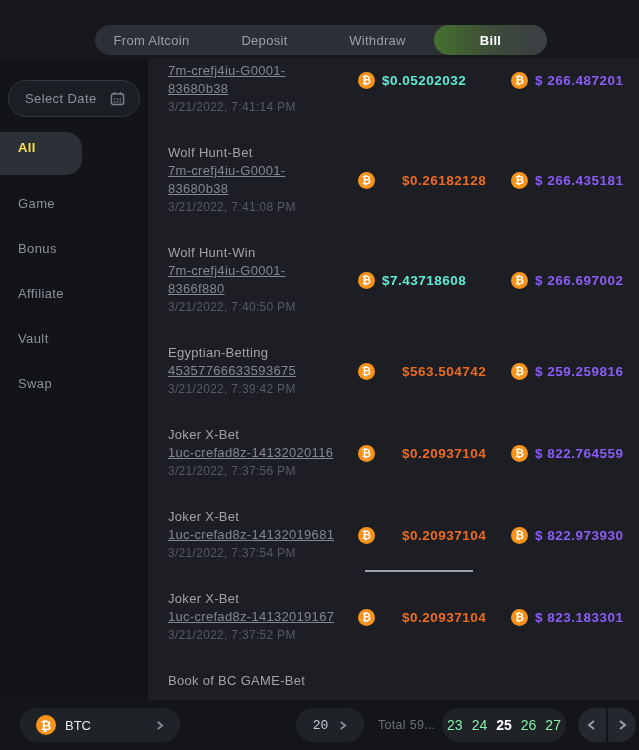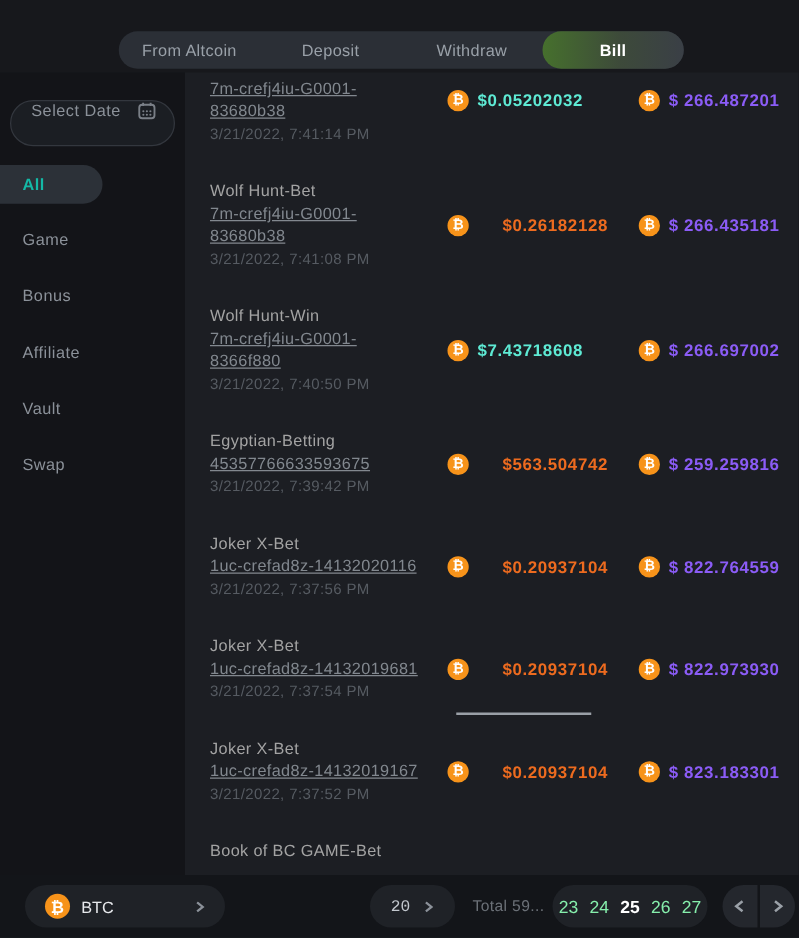--- a/index.html
+++ b/index.html
@@ -35,34 +35,34 @@
   }
   .content {
     position:absolute; left:148px; top:0; right:0; bottom:0;
     background:#1c1e23; overflow:hidden; padding:0 0 0 20px;
   }
 
   
   .select-date {
     position:absolute; left:8px; top:22px; width:132px; height:37px;
     background:#1b1e23; border:1px solid #33373e; border-radius:19px;
-    display:flex; align-items:flex-start; justify-content:space-between;
+    display:flex; align-items:center; justify-content:space-between;
     padding:0 14px 0 16px; color:#8b9199; font-size:13px; font-family:inherit;
     letter-spacing:.4px; cursor:pointer;
   }
   .cal-icon { width:15px; height:15px; opacity:.85; }
   .filters { position:absolute; top:74px; left:0; right:0; }
   .filter-item {
     display:block; width:100%; text-align:left; background:none; border:none;
     color:#8b9199; font-size:13px; font-family:inherit; letter-spacing:.4px;
     padding:9px 0 9px 18px; margin-bottom:12px; cursor:pointer;
   }
   .filter-item.active {
-    width:82px; background:#2c3138; color:#14b8a6; font-weight:bold;
-    border-radius:0 16px 16px 0; padding-top:8px; padding-bottom:8px;
+    width:82px; background:#2c3138; color:#fde047; font-weight:bold;
+    border-radius:0 16px 16px 0; padding-top:8px; padding-bottom:20px;
   }
 
   
   .tx-list { margin-top:-14px; }
   .tx-row { display:flex; align-items:center; margin-bottom:28px; }
   .tx-info { width:190px; line-height:18px; }
   .tx-name { color:#a3a3a3; font-size:13px; letter-spacing:.3px; }
   .tx-id { color:#82888f; font-size:13px; letter-spacing:.3px;text-decoration:underline; }
   .tx-time { color:#565b62; font-size:12px; letter-spacing:.3px; }
   .tx-amount { width:153px; display:flex; align-items:center; gap:7px; }

